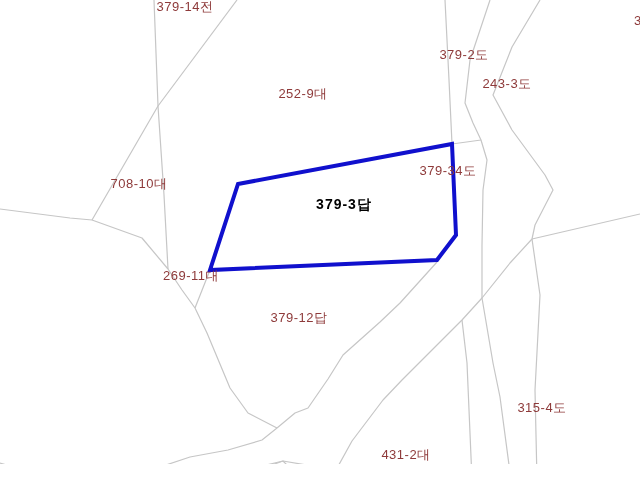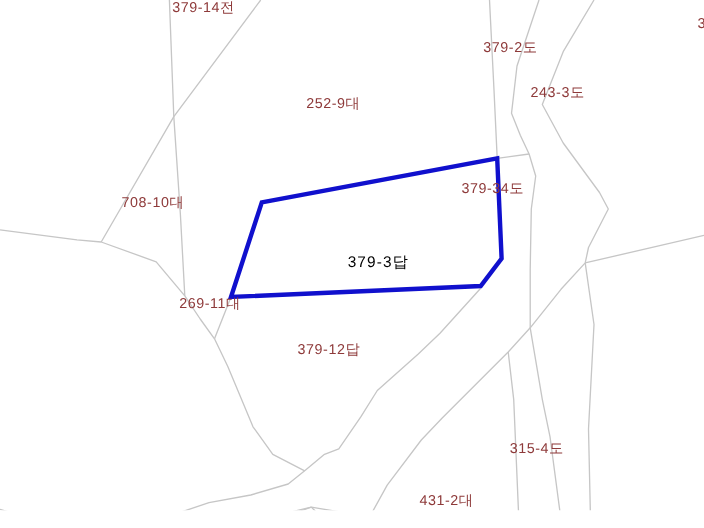--- a/index.html
+++ b/index.html
@@ -18,23 +18,22 @@
     transform:translateX(-50%);
     color:var(--label,#8e3a3a);
     font-size:13px;
     line-height:14px;
     white-space:nowrap;
     letter-spacing:0.5px;
   }
   .parcel-label.highlight{
     color:var(--hlabel,#000);
     font-size:14px;
-    font-weight:400;
+    font-weight:700;
     letter-spacing:1px;
-    margin-top:34px;
   }
   .clipped{transform:none;}
 </style>
 </head>
 <body>
 
 <div id="stage">
 
   <svg id="map-svg" width="640" height="480" viewBox="0 0 640 480">
 
@@ -55,25 +54,25 @@
     <polyline class="gray-line" points="532,239 540,295 535,390 537,480"></polyline>
     <polyline class="gray-line" points="532,239 640,214"></polyline>
     <polyline class="gray-line" points="225,475 283,461 302,480"></polyline>
     <polyline class="gray-line" points="283,461 230,480"></polyline>
     <polyline class="gray-line" points="283,461 336,470"></polyline>
 
     <polygon class="blue-parcel" points="238,184 452,144 456,235 437,260 210,270"></polygon>
   </svg>
 
   <div class="parcel-label" style="left:185px;top:0px">379-14전</div>
-  <div class="parcel-label" style="left:464px;top:36px">379-2도</div>
+  <div class="parcel-label" style="left:464px;top:48px">379-2도</div>
   <div class="parcel-label" style="left:507px;top:77px">243-3도</div>
   <div class="parcel-label" style="left:303px;top:87px">252-9대</div>
   <div class="parcel-label" style="left:139px;top:177px">708-10대</div>
   <div class="parcel-label" style="left:448px;top:164px">379-34도</div>
   <div class="parcel-label" style="left:191px;top:269px">269-11대</div>
   <div class="parcel-label" style="left:299px;top:311px">379-12답</div>
-  <div class="parcel-label" style="left:488px;top:401px">315-4도</div>
+  <div class="parcel-label" style="left:542px;top:401px">315-4도</div>
   <div class="parcel-label" style="left:406px;top:448px">431-2대</div>
   <div class="parcel-label highlight" style="left:344px;top:197px">379-3답</div>
   <div class="parcel-label clipped" style="left:634px;top:14px">3</div>
 
 </div>
 
 </body></html>

